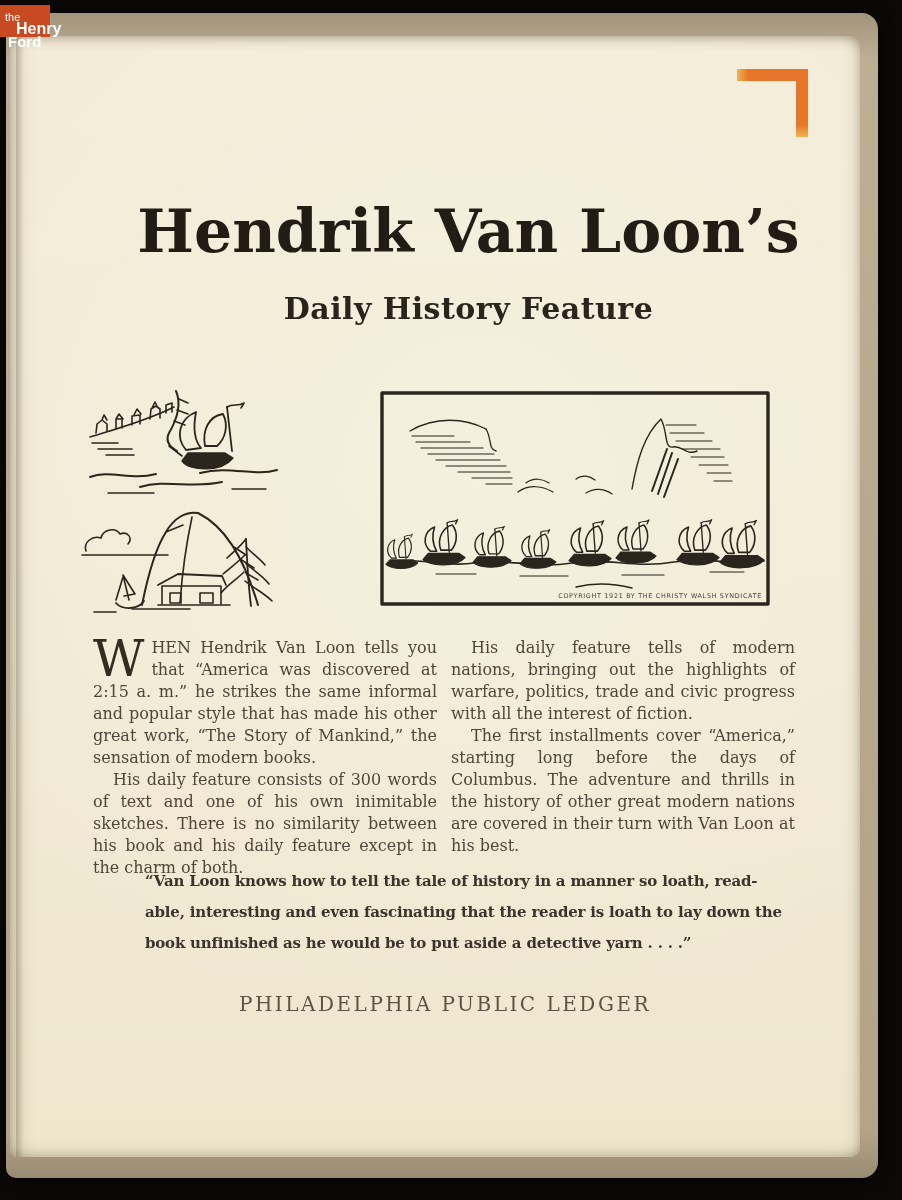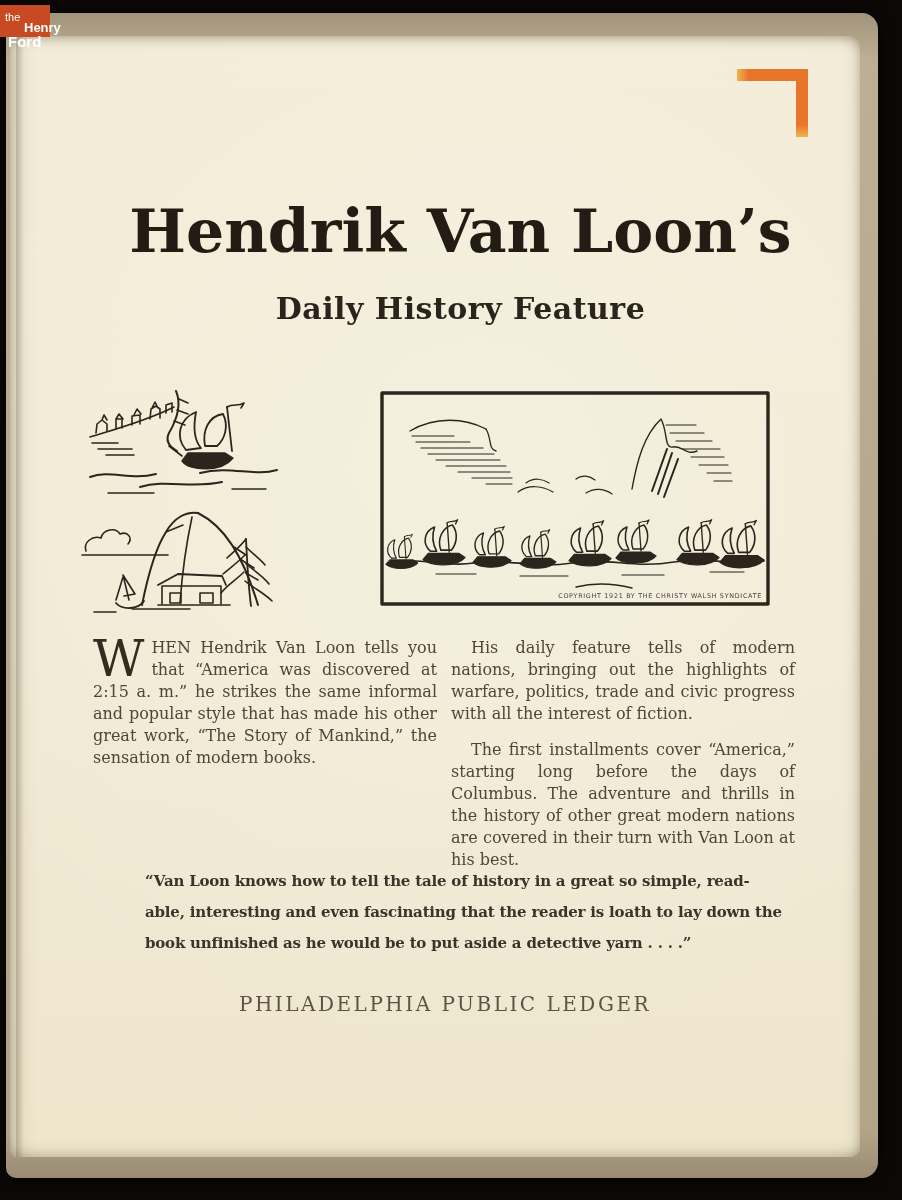--- a/index.html
+++ b/index.html
@@ -33,54 +33,54 @@
     background:linear-gradient(90deg,rgba(96,80,52,.28),rgba(96,80,52,0));
   }
   
   .badge{
     position:absolute;left:0;top:5px;width:50px;height:32px;
     background:#c74a22;color:#fff;
     font-family:"Liberation Sans", sans-serif;line-height:1;
   }
   .badge span{position:absolute;white-space:nowrap;}
   .badge .b-the{left:5px;top:7px;font-size:11px;font-weight:normal;}
-  .badge .b-henry{left:24px;top:16px;font-size:13px;font-weight:bold;}
+  .badge .b-henry{left:0;top:16px;font-size:16px;font-weight:bold;padding-left:16px;}
   .badge .b-ford{left:8px;top:29px;font-size:15px;font-weight:bold;}
   
   .corner-h{
     position:absolute;left:737px;top:69px;width:71px;height:12px;
     background:linear-gradient(90deg,#f1b44e 0%,#e8752c 16%,#e8752c 100%);
   }
   .corner-v{
     position:absolute;left:796px;top:69px;width:12px;height:68px;
     background:linear-gradient(180deg,#e8752c 0%,#e8752c 82%,#f1b44e 100%);
   }
   
-  .header{position:absolute;left:4px;top:162px;width:100%;text-align:center;padding-left:43px;box-sizing:border-box;}
+  .header{position:absolute;left:12px;top:162px;width:100%;text-align:center;padding-left:43px;box-sizing:border-box;}
   .title{
     font-size:60px;font-weight:bold;color:#221c15;letter-spacing:0;
     line-height:1.1;
   }
   .subtitle{
     margin-top:27px;font-size:30px;font-weight:bold;color:#2a241c;letter-spacing:.5px;
   }
   
   .sketch-a{position:absolute;left:72px;top:347px;}
   .sketch-b{position:absolute;left:64px;top:467px;}
   .frame-illo{position:absolute;left:370px;top:355px;}
   .ink{stroke:#2b251d;fill:none;stroke-linecap:round;stroke-linejoin:round;}
   
   .columns{
     position:absolute;left:83px;top:601px;width:702px;
     display:flex;gap:14px;color:#4f463a;
     font-size:16px;line-height:22px;
   }
   .col{width:344px;text-align:justify;}
   .col p{margin:0;}
-  .col p + p{margin-top:14px;text-indent:20px;}
+  .col p + p{text-indent:20px;}
   .indent{text-indent:20px;}
   .dropcap{
     float:left;font-size:50px;line-height:40px;
     margin:2px 7px 0 0;color:#352c21;font-weight:normal;
   }
   
   .quote{
     position:absolute;left:135px;top:830px;width:650px;
     font-size:15px;font-weight:bold;color:#3b342b;
     line-height:31px;letter-spacing:-.2px;white-space:nowrap;
@@ -190,29 +190,30 @@
       <use href="#ship" x="0" y="0" transform="translate(256,155) scale(1.0)"></use>
       <use href="#ship" x="0" y="0" transform="translate(318,156) scale(1.05)"></use>
       <use href="#ship" x="0" y="0" transform="translate(362,158) scale(1.1)"></use>
       <text x="382" y="207" text-anchor="end" font-size="6.4" letter-spacing="0.7" fill="#44403a" font-family="DejaVu Sans, sans-serif">COPYRIGHT 1921 BY THE CHRISTY WALSH SYNDICATE</text>
     </svg>
 
     <div class="columns">
       <div class="col">
         <p><span class="dropcap">W</span><span>HEN</span>
           <span>Hendrik Van Loon tells you that “America was discovered at 2:15 a. m.” he strikes the same informal and popular style that has made his other great work, “The Story of Mankind,” the sensation of modern books.</span></p>
+        <p>His daily feature consists of 300 words of text and one of his own inimitable sketches. There is no similarity between his book and his daily feature except in the charm of both.</p>
       </div>
       <div class="col">
         <p class="indent">His daily feature tells of modern nations, bringing out the highlights of warfare, politics, trade and civic progress with all the interest of fiction.</p>
         <p>The first installments cover “America,” starting long before the days of Columbus. The adventure and thrills in the history of other great modern nations are covered in their turn with Van Loon at his best.</p>
       </div>
     </div>
 
     <div class="quote">
-      <div>“Van Loon knows how to tell the tale of history in a great so simple, read-</div>
+      <div>“Van Loon knows how to tell the tale of history in a manner so loath, read-</div>
       <div>able, interesting and even fascinating that the reader is loath to lay down the</div>
       <div>book unfinished as he would be to put aside a detective yarn  .   .   .   .”</div>
     </div>
     <div class="attribution">PHILADELPHIA PUBLIC LEDGER</div>
   </div>
 
   <div class="badge">
     <span class="b-the">the</span>
     <span class="b-henry">Henry</span>
     <span class="b-ford">Ford</span>

